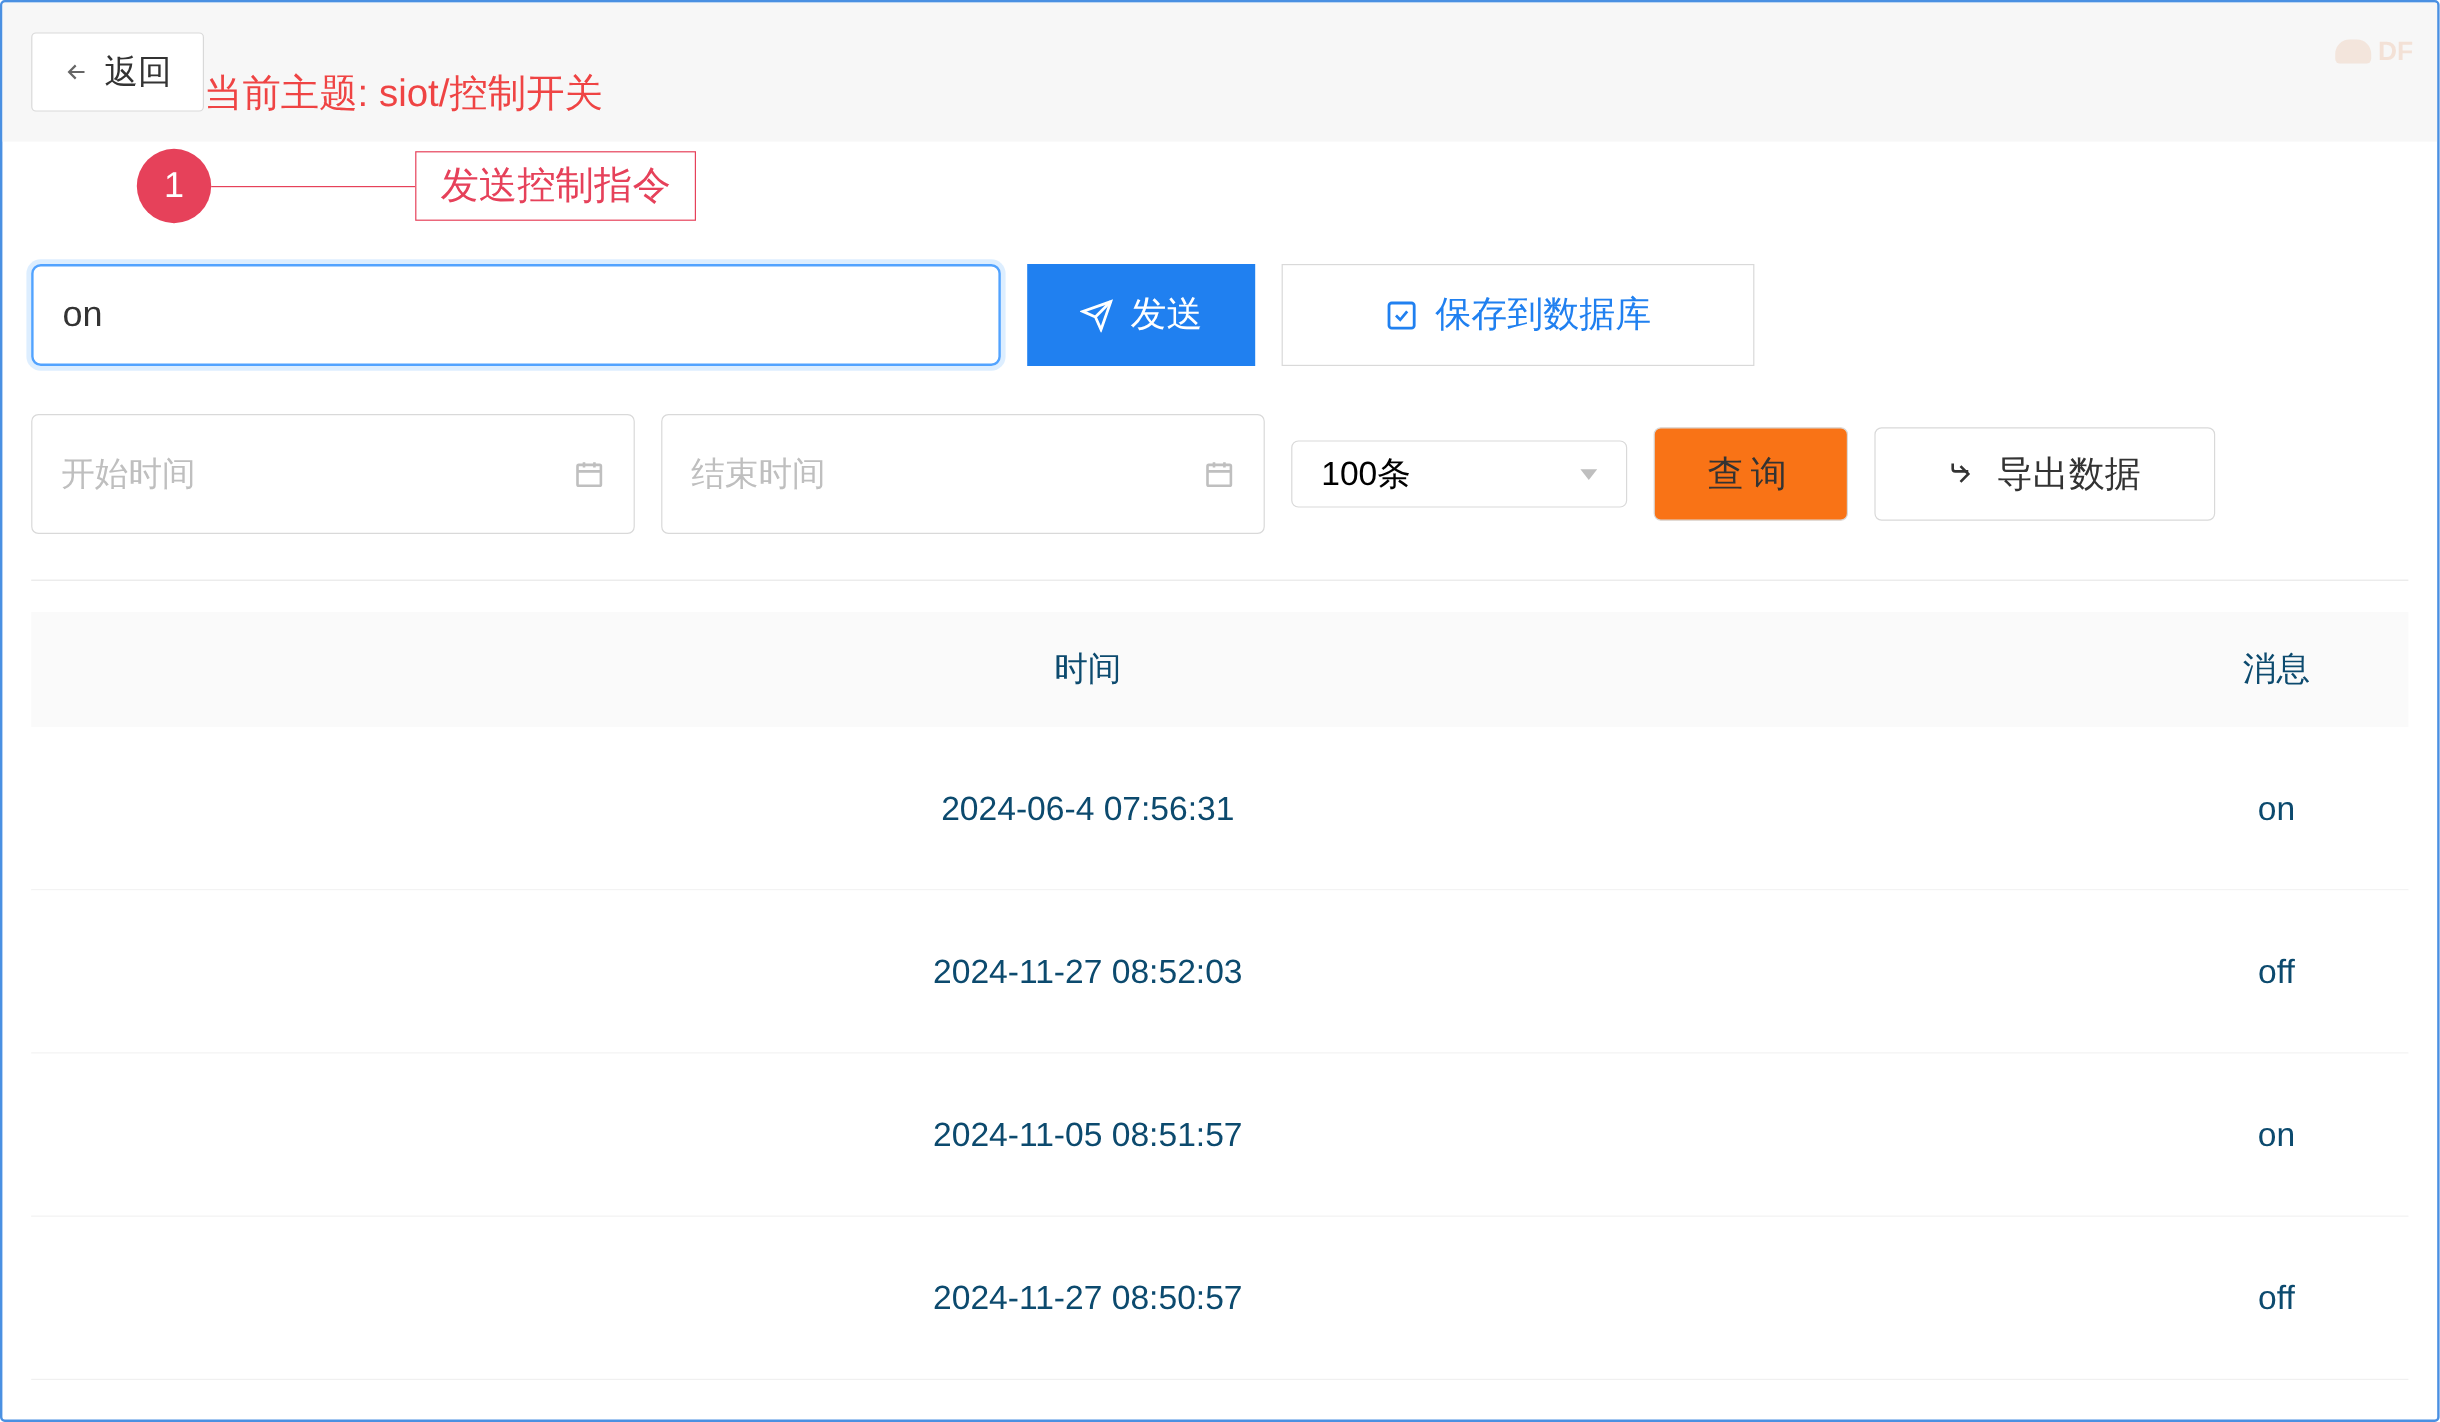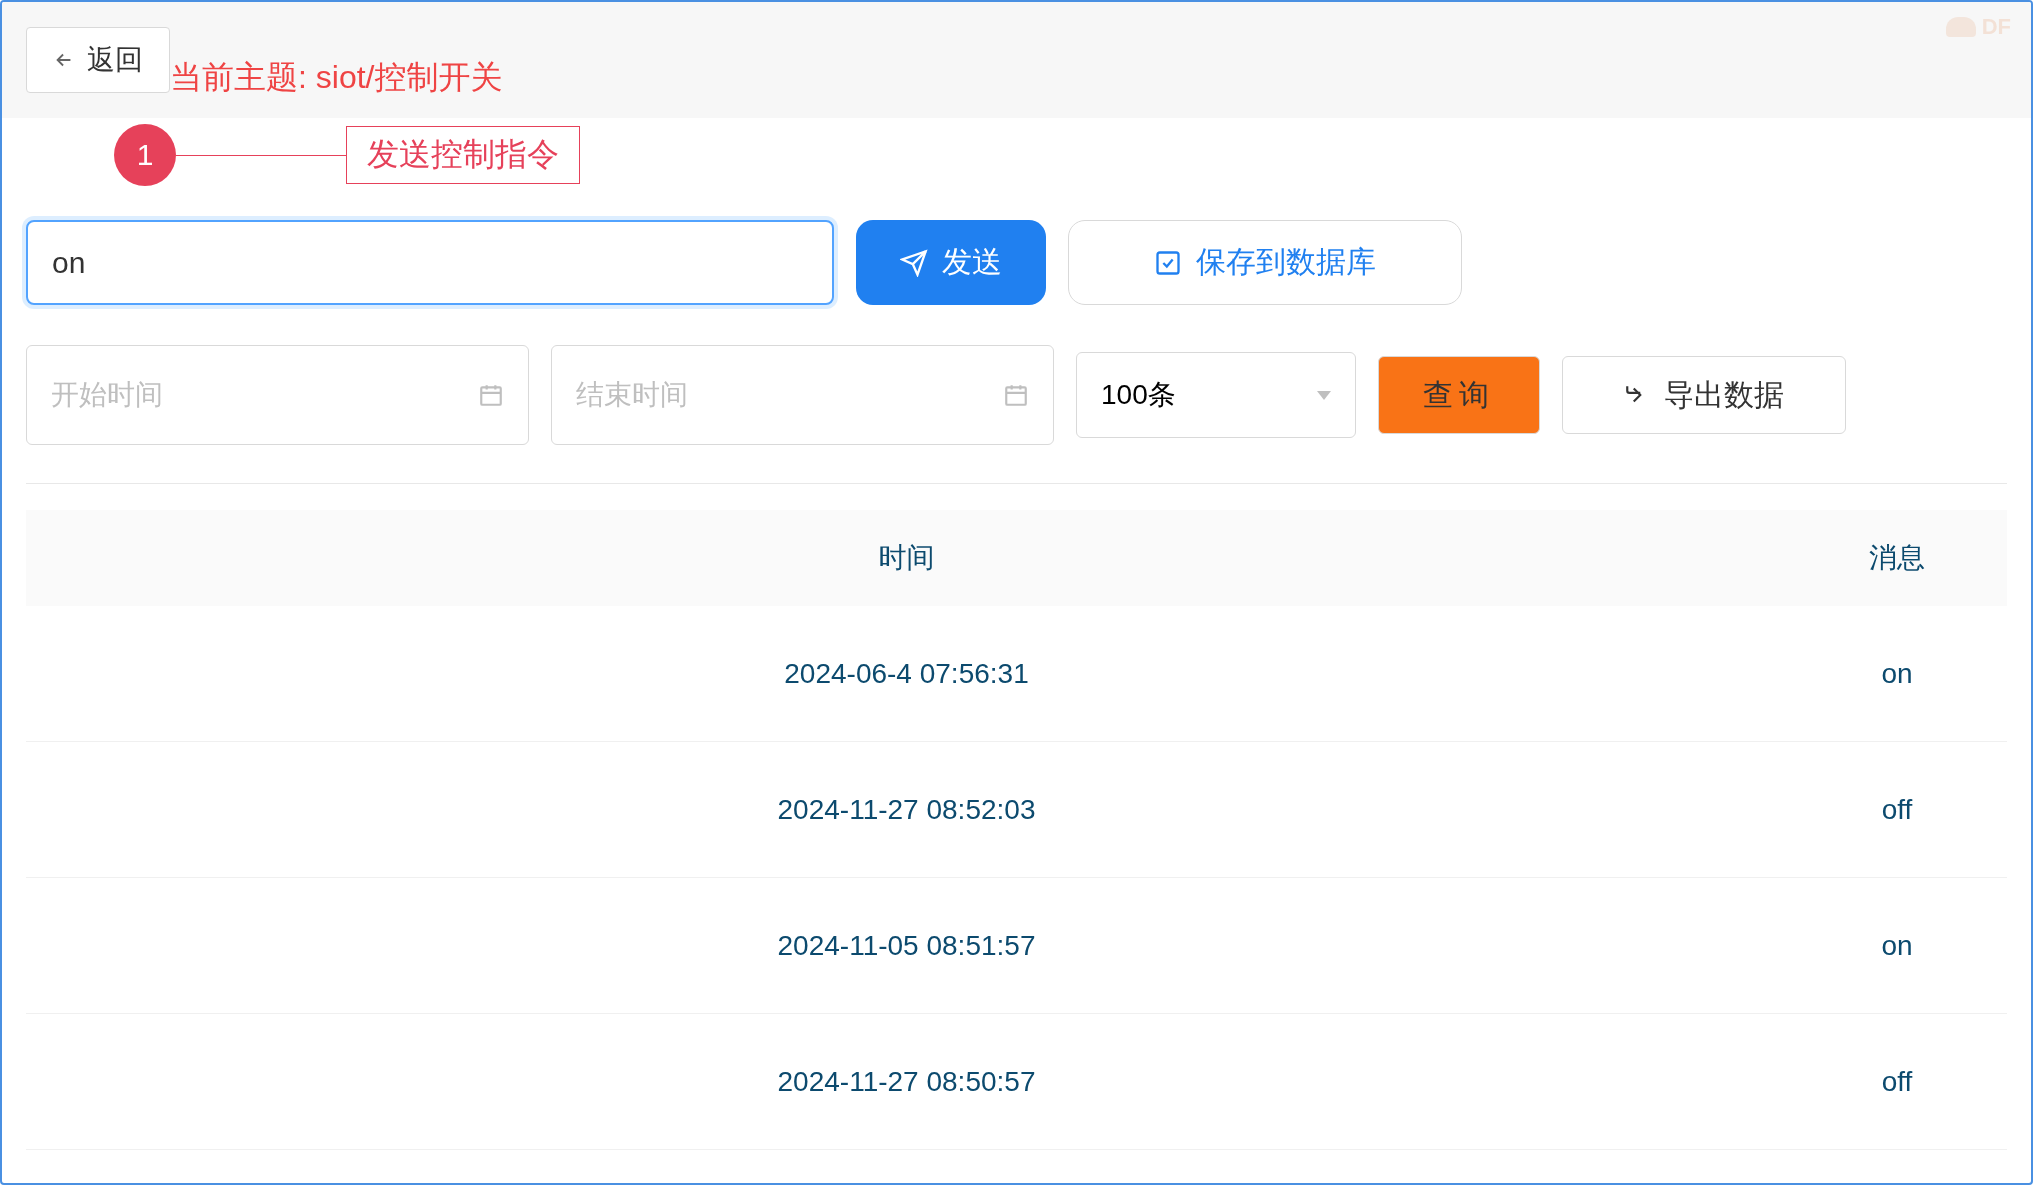--- a/index.html
+++ b/index.html
@@ -87,21 +87,21 @@
       padding: 0 24px;
       color: #333;
       outline: none;
     }
     .btn {
       display: flex;
       align-items: center;
       justify-content: center;
       gap: 14px;
       height: 85px;
-      border-radius: 17px;
+      border-radius: 0;
       font-size: 30px;
       cursor: pointer;
       padding: 0 30px;
     }
     .btn-primary {
       background: #2080f0;
       color: #fff;
       border: none;
       width: 190px;
     }
@@ -127,21 +127,21 @@
       padding: 0 24px;
       color: #333;
       display: flex;
       align-items: center;
       justify-content: space-between;
       background: #fff;
     }
     .date-input .placeholder { color: #bfbfbf; }
     .select {
       width: 280px;
-      height: 86px;
+      height: 56px;
       border: 1px solid #d9d9d9;
       border-radius: 6px;
       font-size: 28px;
       padding: 0 24px;
       display: flex;
       align-items: center;
       justify-content: space-between;
       background: #fff;
     }
     .btn-secondary {
@@ -187,21 +187,21 @@
     }
     .trow {
       height: 136px;
       border-bottom: 1px solid #f0f0f0;
       background: #fff;
     }
     .trow .time-cell { text-align: center; }
     .trow .msg-cell { text-align: center; }
     .watermark {
       position: absolute;
-      top: 12px;
+      top: 28px;
       right: 20px;
       font-size: 22px;
       color: rgba(230,150,100,0.22);
       font-weight: bold;
       display: flex;
       align-items: center;
       gap: 6px;
     }
     .watermark-icon {
       width: 30px; height: 20px;

